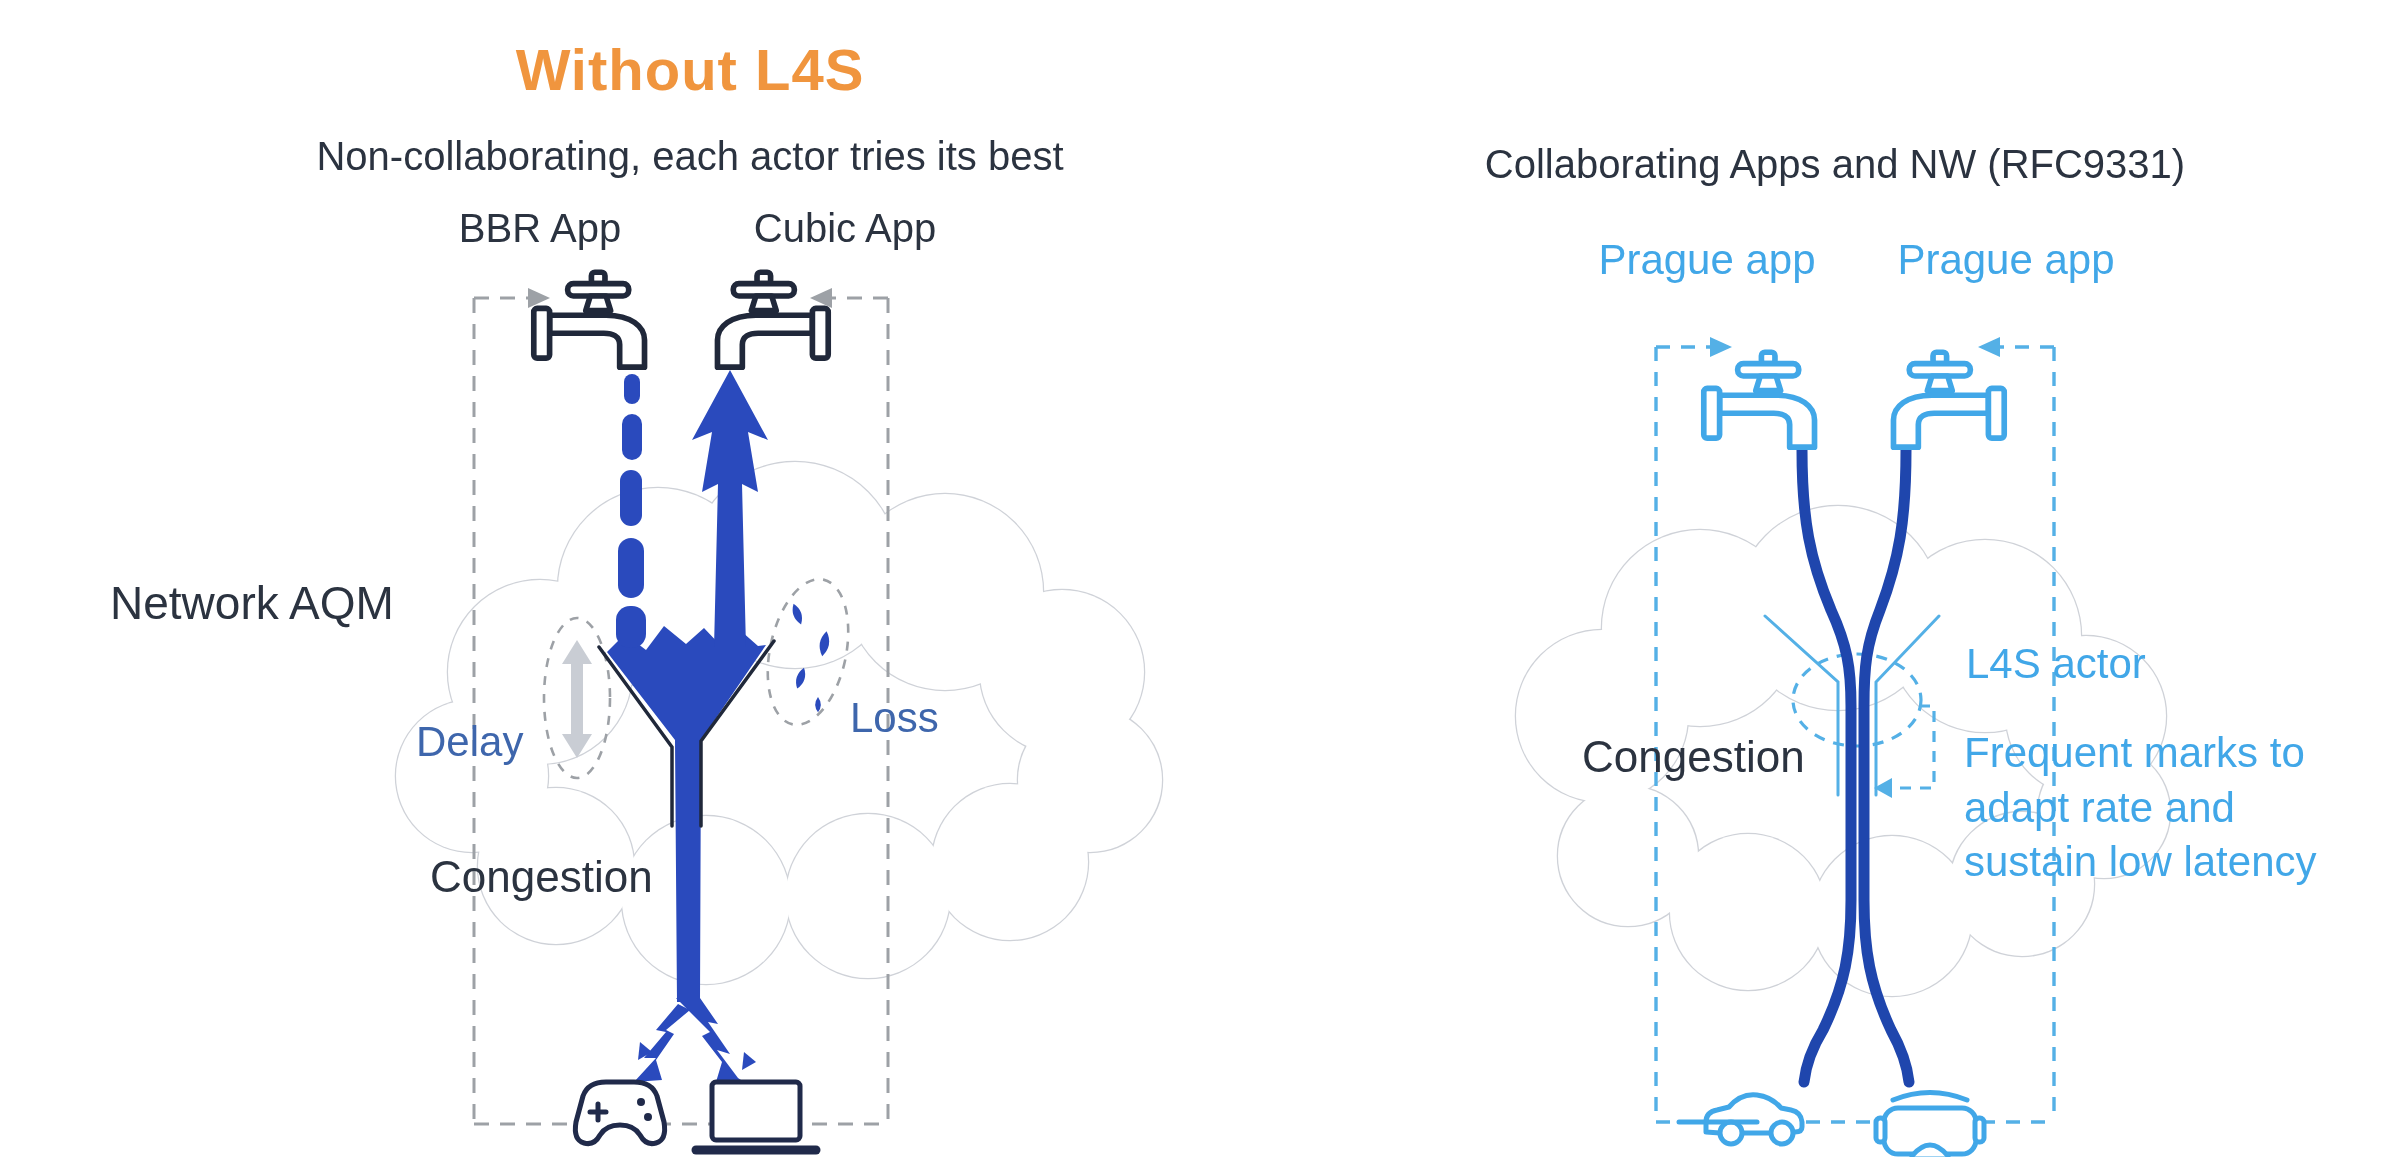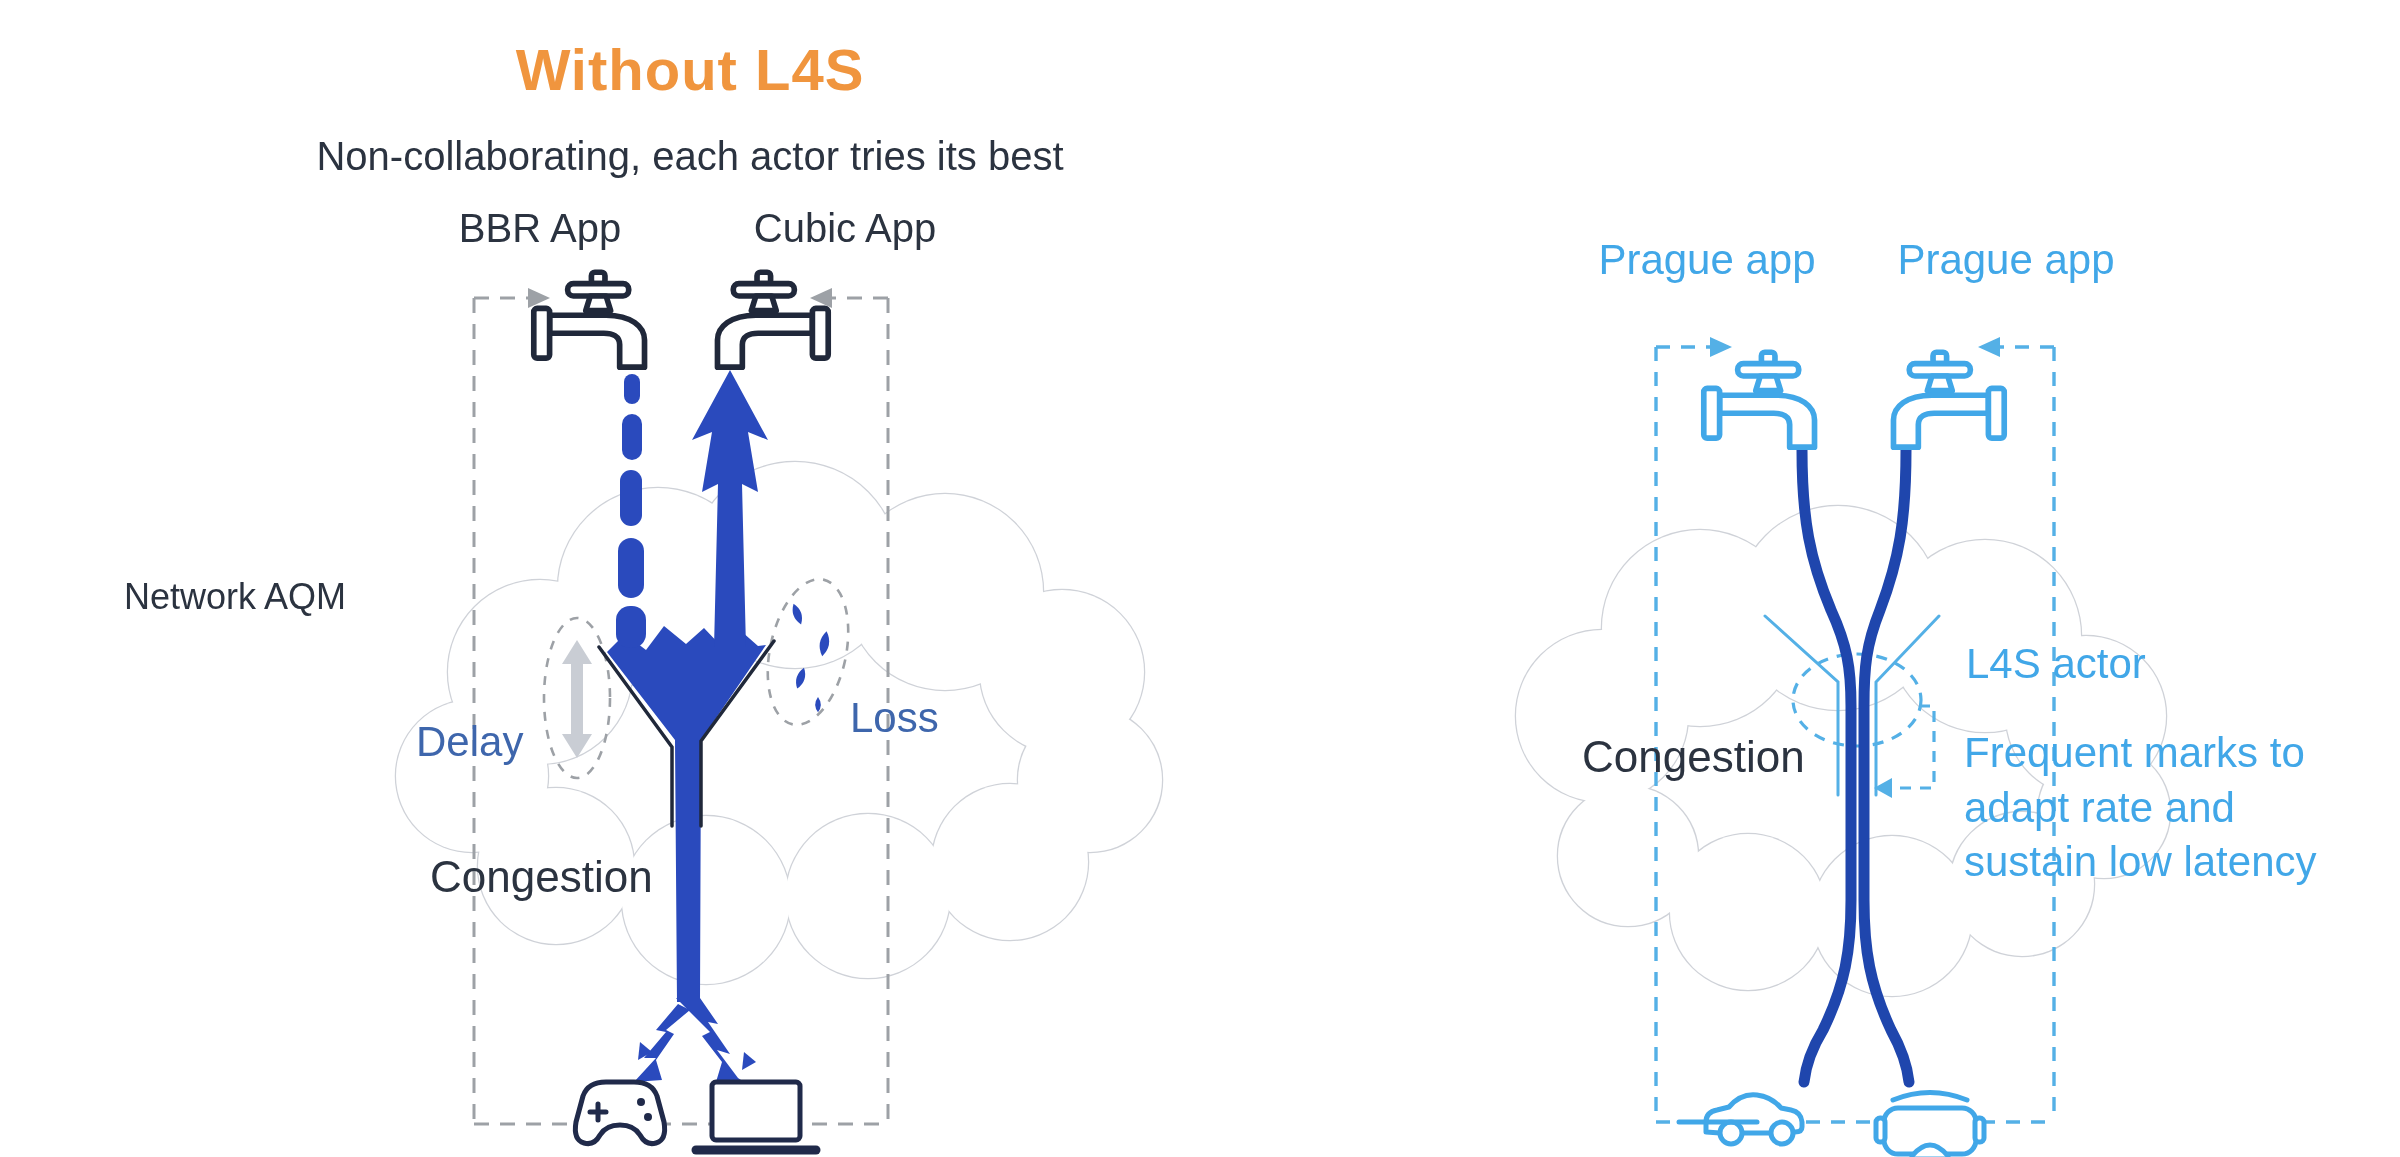--- a/index.html
+++ b/index.html
@@ -202,24 +202,25 @@
     <path class="devBlue" d="M1912,1156 Q1930,1134 1948,1156"></path>
     <rect class="devBlue" x="1876" y="1118" width="9" height="24" rx="4"></rect>
     <rect class="devBlue" x="1975" y="1118" width="9" height="24" rx="4"></rect>
   </g>
 </svg>
 
 <div class="lbl title center" style="left:340px;top:36px;width:700px;color:var(--orange);">Without L4S</div>
 <div class="lbl sub center" style="left:240px;top:134px;width:900px;">Non-collaborating, each actor tries its best</div>
 <div class="lbl applab center" style="left:440px;top:206px;width:200px;">BBR App</div>
 <div class="lbl applab center" style="left:740px;top:206px;width:210px;">Cubic App</div>
-<div class="lbl" style="left:124px;top:576px;font-size:36px;">Network AQM</div>
+<div class="lbl" style="left:110px;top:576px;font-size:46px;">Network AQM</div>
 <div class="lbl muted-blue" style="left:416px;top:718px;font-size:42px;">Delay</div>
 <div class="lbl muted-blue" style="left:850px;top:694px;font-size:42px;">Loss</div>
 <div class="lbl" style="left:430px;top:852px;font-size:44px;">Congestion</div>
 
+<div class="lbl sub center" style="left:1440px;top:142px;width:790px;">Collaborating Apps and NW (RFC9331)</div>
 <div class="lbl blue-note center" style="left:1598px;top:236px;width:218px;font-size:42px;">Prague app</div>
 <div class="lbl blue-note center" style="left:1896px;top:236px;width:220px;font-size:42px;">Prague app</div>
 <div class="lbl" style="left:1582px;top:732px;font-size:44px;">Congestion</div>
 <div class="lbl blue-note" style="left:1966px;top:640px;font-size:42px;">L4S actor</div>
 <div class="lbl blue-note wrapnote" style="left:1964px;top:726px;width:410px;font-size:42px;">Frequent marks to adapt rate and sustain low latency</div>
 
 </div>
 
 </body></html>

